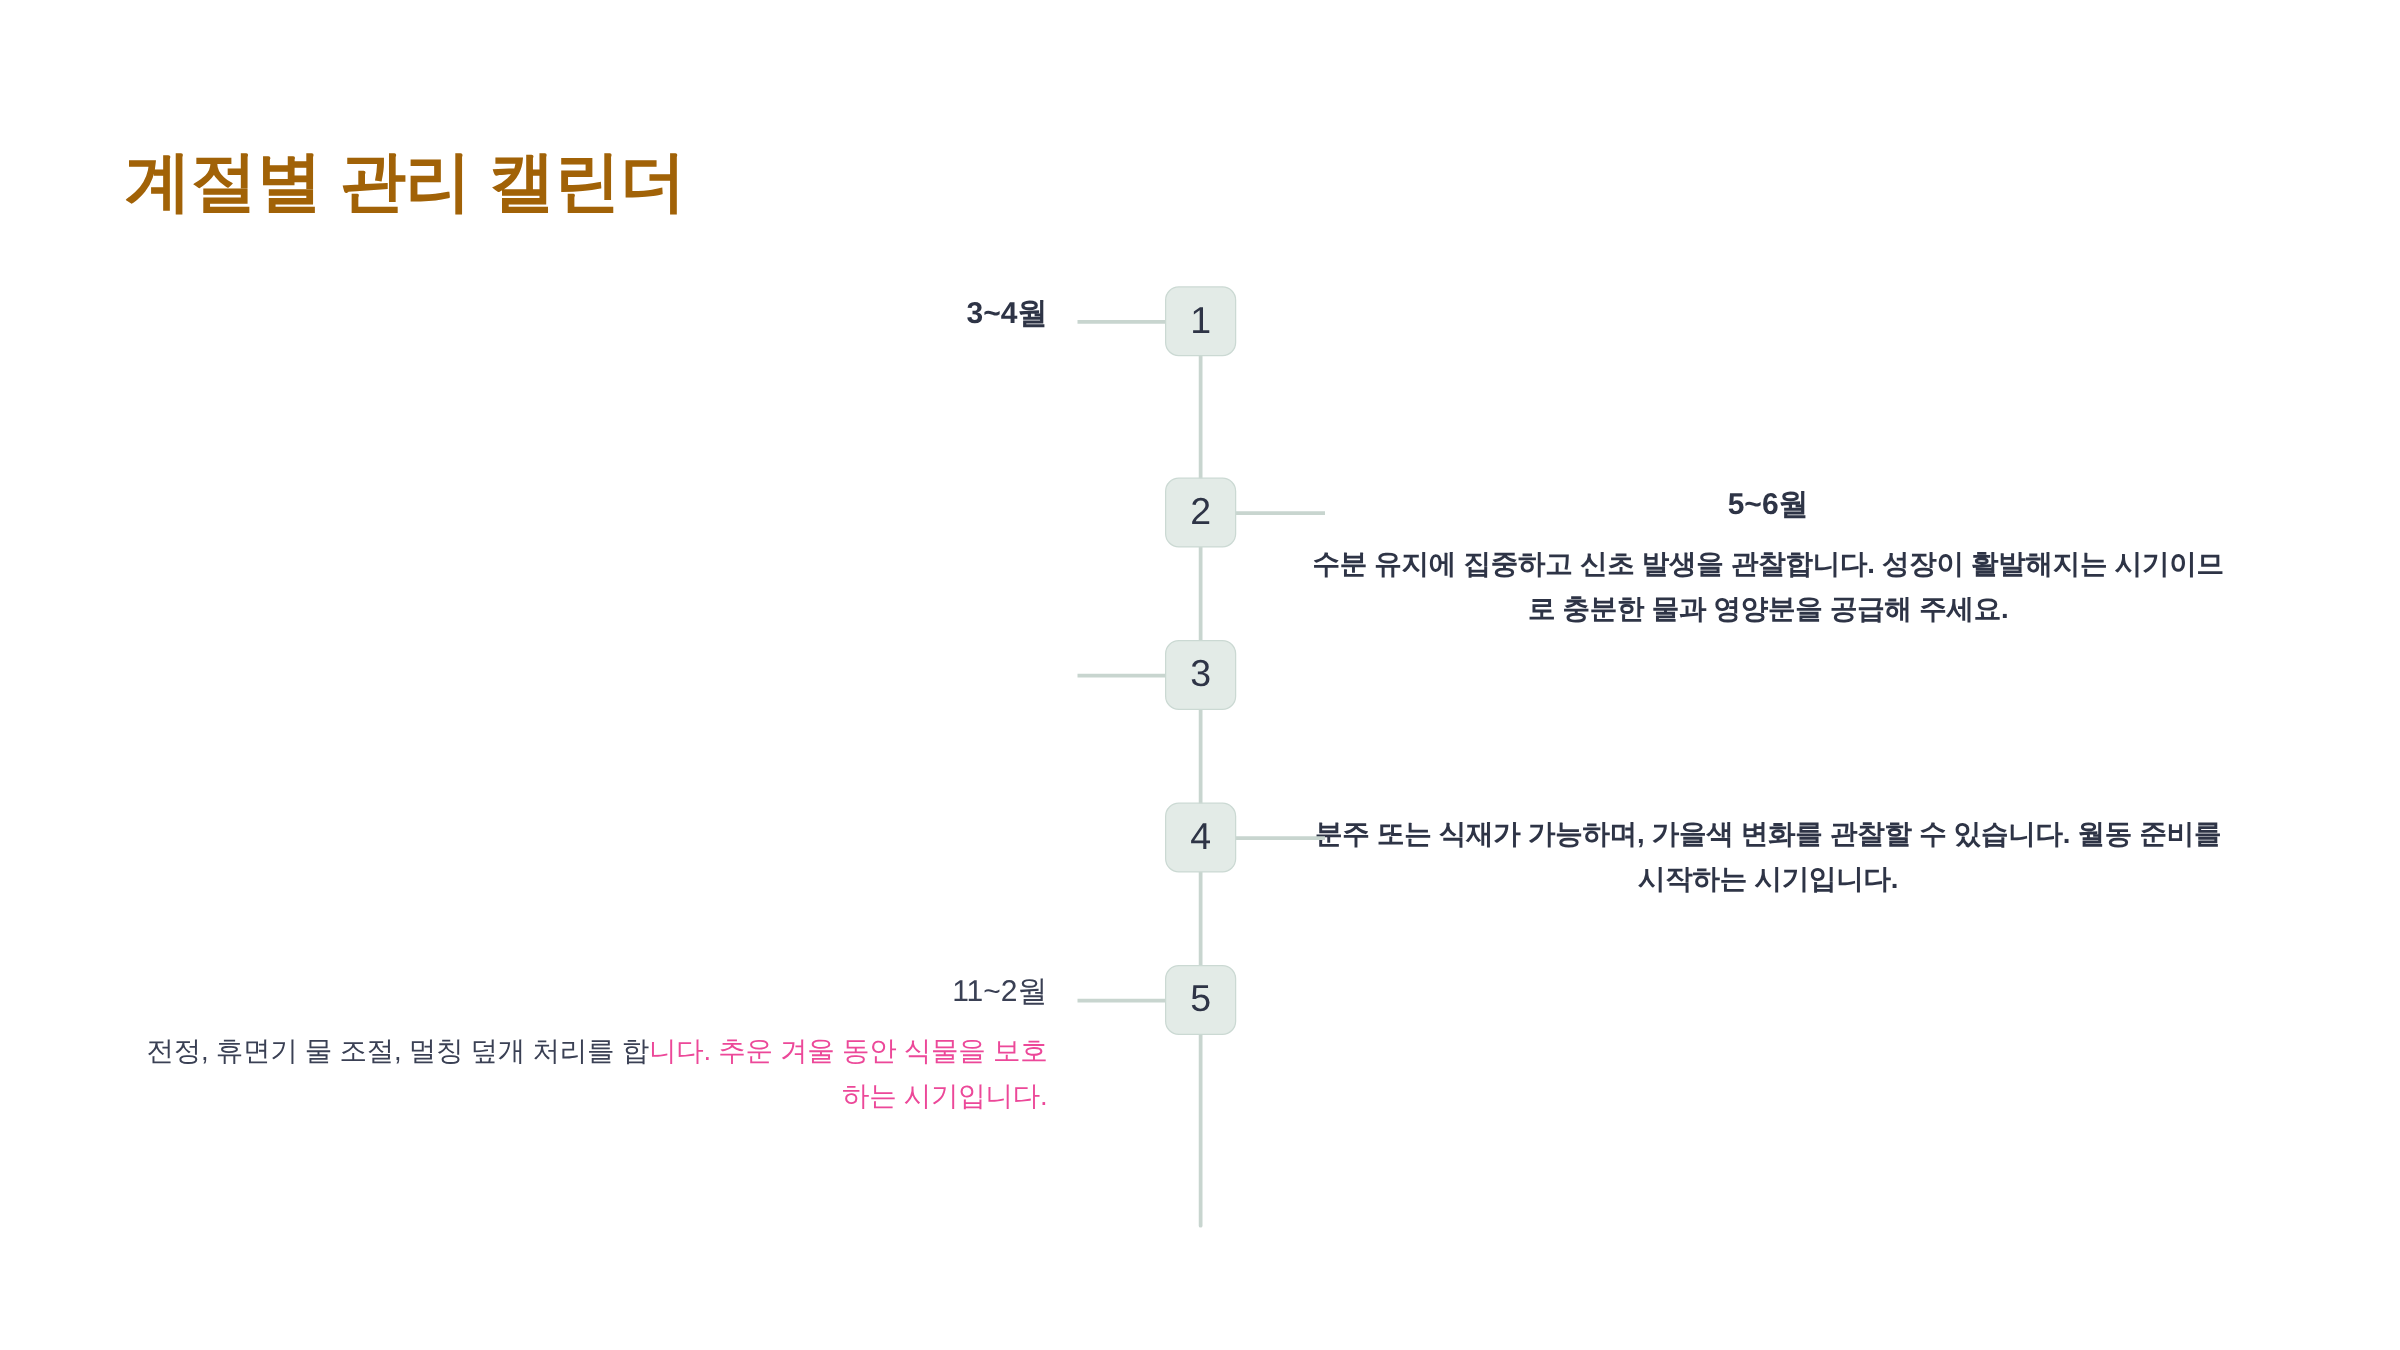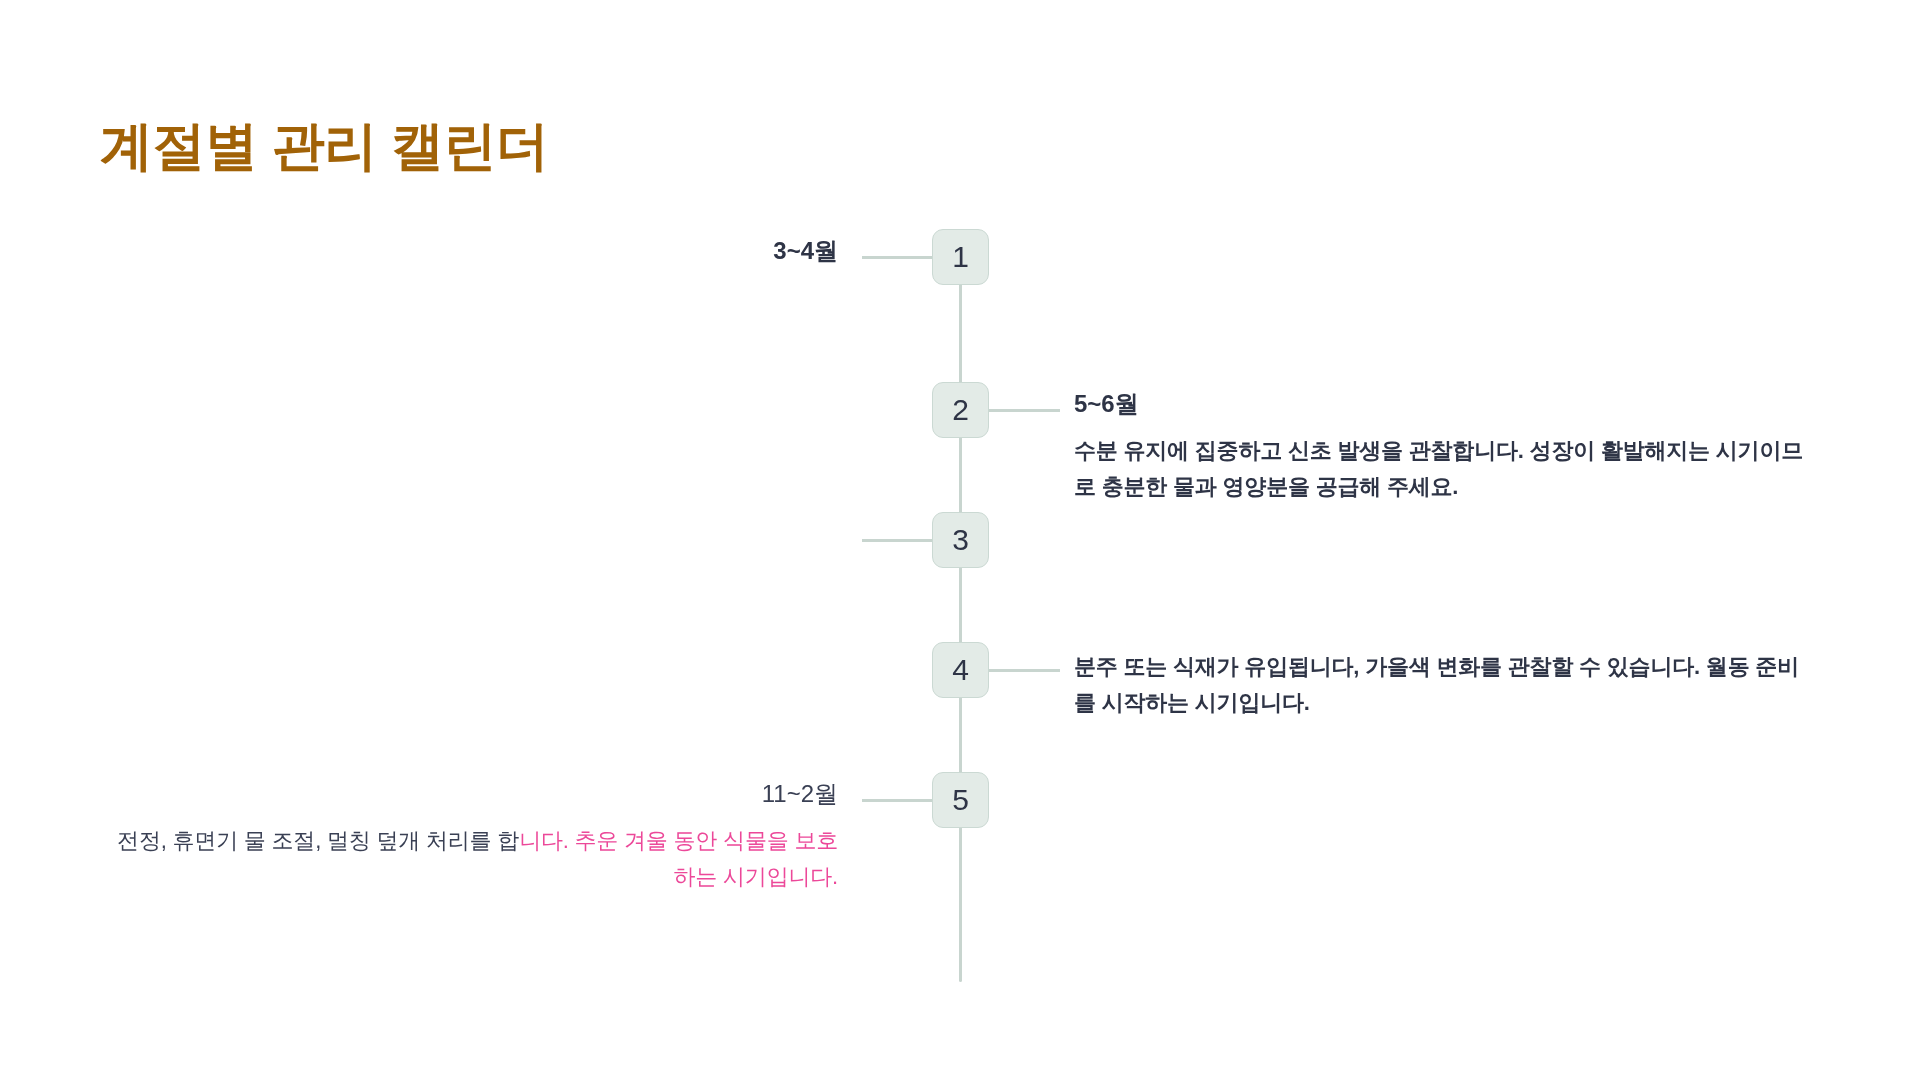--- a/index.html
+++ b/index.html
@@ -92,23 +92,23 @@
   .tl-content {
     position: absolute;
     z-index: 1;
   }
   .tl-content.left {
     left: 100px;
     width: 738px;
     text-align: right;
   }
   .tl-content.right {
-    left: 1074px;
+    left: 1042px;
     width: 745px;
-    text-align: left;
+    text-align: center;
   }
 
   .tl-period {
     font-size: 24px;
     font-weight: 700;
     color: #2e3446;
     line-height: 1.25;
     margin: 0 0 14px 0;
   }
   .tl-desc {
@@ -165,21 +165,21 @@
     <div class="tl-connector left"></div>
     <div class="tl-badge">3</div>
     <div class="tl-content left anchor-mid">
     </div>
   </div>
 
   <div class="tl-row" style="top:670px;">
     <div class="tl-connector right"></div>
     <div class="tl-badge">4</div>
     <div class="tl-content right anchor-mid-r">
-      <p class="tl-desc">분주 또는 식재가 유입됩니다, 가을색 변화를 관찰할 수 있습니다. 월동 준비를 시작하는 시기입니다.</p>
+      <p class="tl-desc">분주 또는 식재가 가능하며, 가을색 변화를 관찰할 수 있습니다. 월동 준비를 시작하는 시기입니다.</p>
     </div>
   </div>
 
   <div class="tl-row light" style="top:800px;">
     <div class="tl-connector left"></div>
     <div class="tl-badge">5</div>
     <div class="tl-content left anchor-mid">
       <p class="tl-period">11~2월</p>
       <p class="tl-desc"><span>전정, 휴면기 물 조절, 멀칭 덮개 처리를 합</span><span class="emph">니다. 추운 겨울 동안 식물을 보호하는 시기입니다.</span></p>
     </div>

